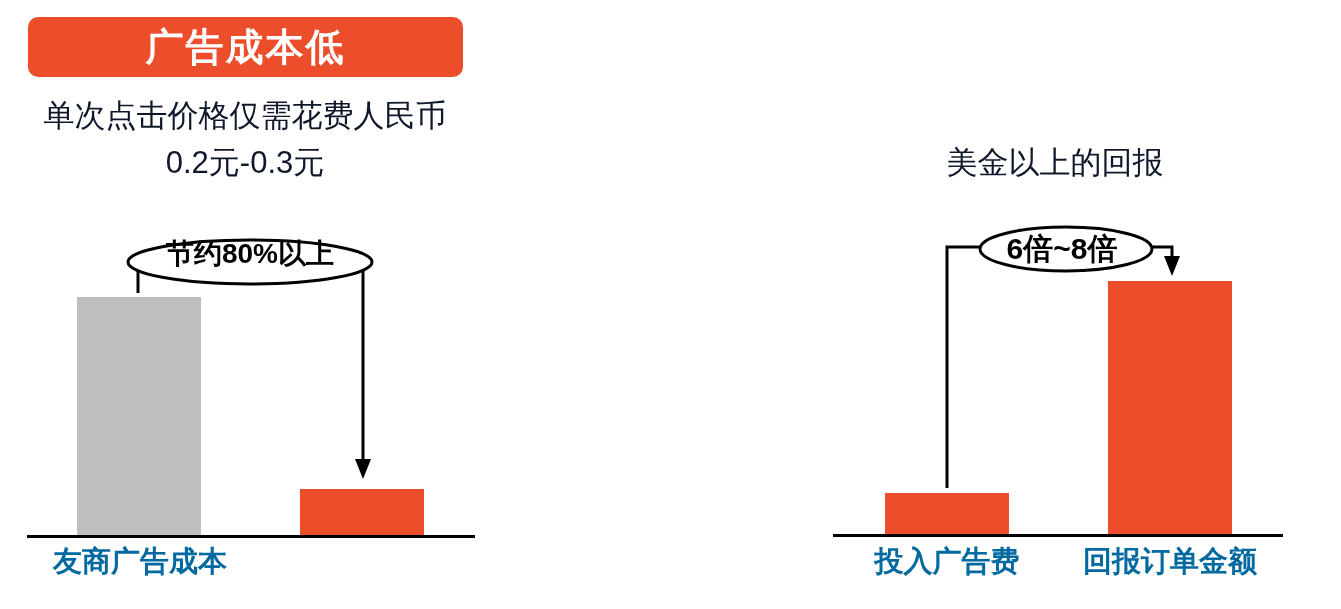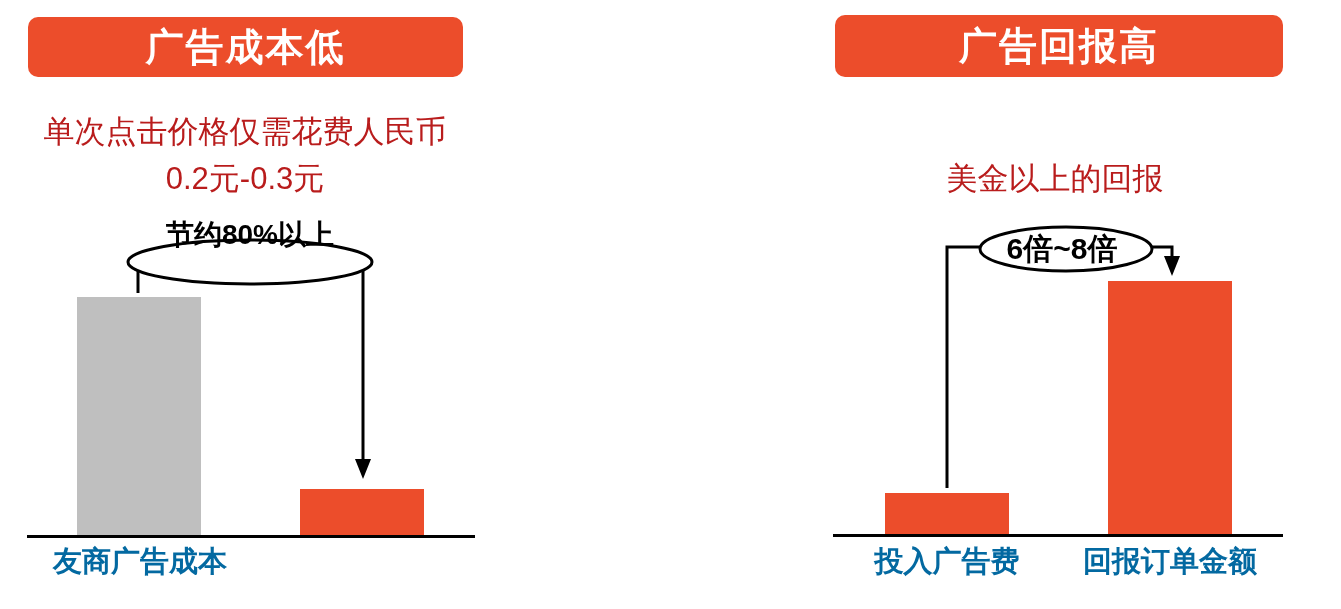--- a/index.html
+++ b/index.html
@@ -34,25 +34,24 @@
   }
   .panel.left  .banner { left: 28px; top: 17px; width: 435px; height: 60px; line-height: 60px; }
   .panel.right .banner { left: 25px; top: 15px; width: 448px; height: 62px; line-height: 62px; }
 
   .subtitle {
     position: absolute;
     left: 5px;
     top: 92px;
     width: 480px;
     text-align: center;
-    color: #b91c1c;
+    color: #0f172a;
     font-size: 31px;
     line-height: 47px;
     font-weight: 400;
-    margin-top: 16px;
   }
 
   .bar {
     position: absolute;
     z-index: 1;
   }
 
   .annot-svg {
     position: absolute;
     left: 0;
@@ -64,21 +63,21 @@
   }
 
   .ellipse-label {
     position: absolute;
     z-index: 3;
     text-align: center;
     color: #000000;
     font-weight: bold;
   }
   .panel.left .ellipse-label {
-    left: 165px; top: 216px; width: 170px;
+    left: 165px; top: 235px; width: 170px;
     font-size: 28px; line-height: 38px;
   }
   .panel.right .ellipse-label {
     left: 171px; top: 233px; width: 162px;
     font-size: 30px; line-height: 32px;
   }
 
   .axis {
     position: absolute;
     height: 3px;
@@ -124,23 +123,20 @@
       <ellipse cx="250" cy="262" rx="122" ry="22" fill="#ffffff" stroke="#000000" stroke-width="3"></ellipse>
     </svg>
     <div class="ellipse-label">节约80%以上</div>
 
     <div class="axis"></div>
 
     <div class="cat-label" style="left:30px; width:220px;">友商广告成本</div>
   </section>
 
   <section class="panel right">
-    <div class="banner" style="background: rgb(236, 77, 43);">
-      <span>广告回报高</span>
-    </div>
 
     <div class="subtitle">
       <br>
       <span>美金以上的回报</span>
     </div>
 
     <div class="bar" style="left: 75px; width: 124px; height: 43px; top: 493px; background: rgb(236, 77, 43);"></div>
     <div class="bar" style="left: 298px; width: 124px; height: 255px; top: 281px; background: rgb(236, 77, 43);"></div>
 
     <svg class="annot-svg" viewBox="0 0 500 609">

